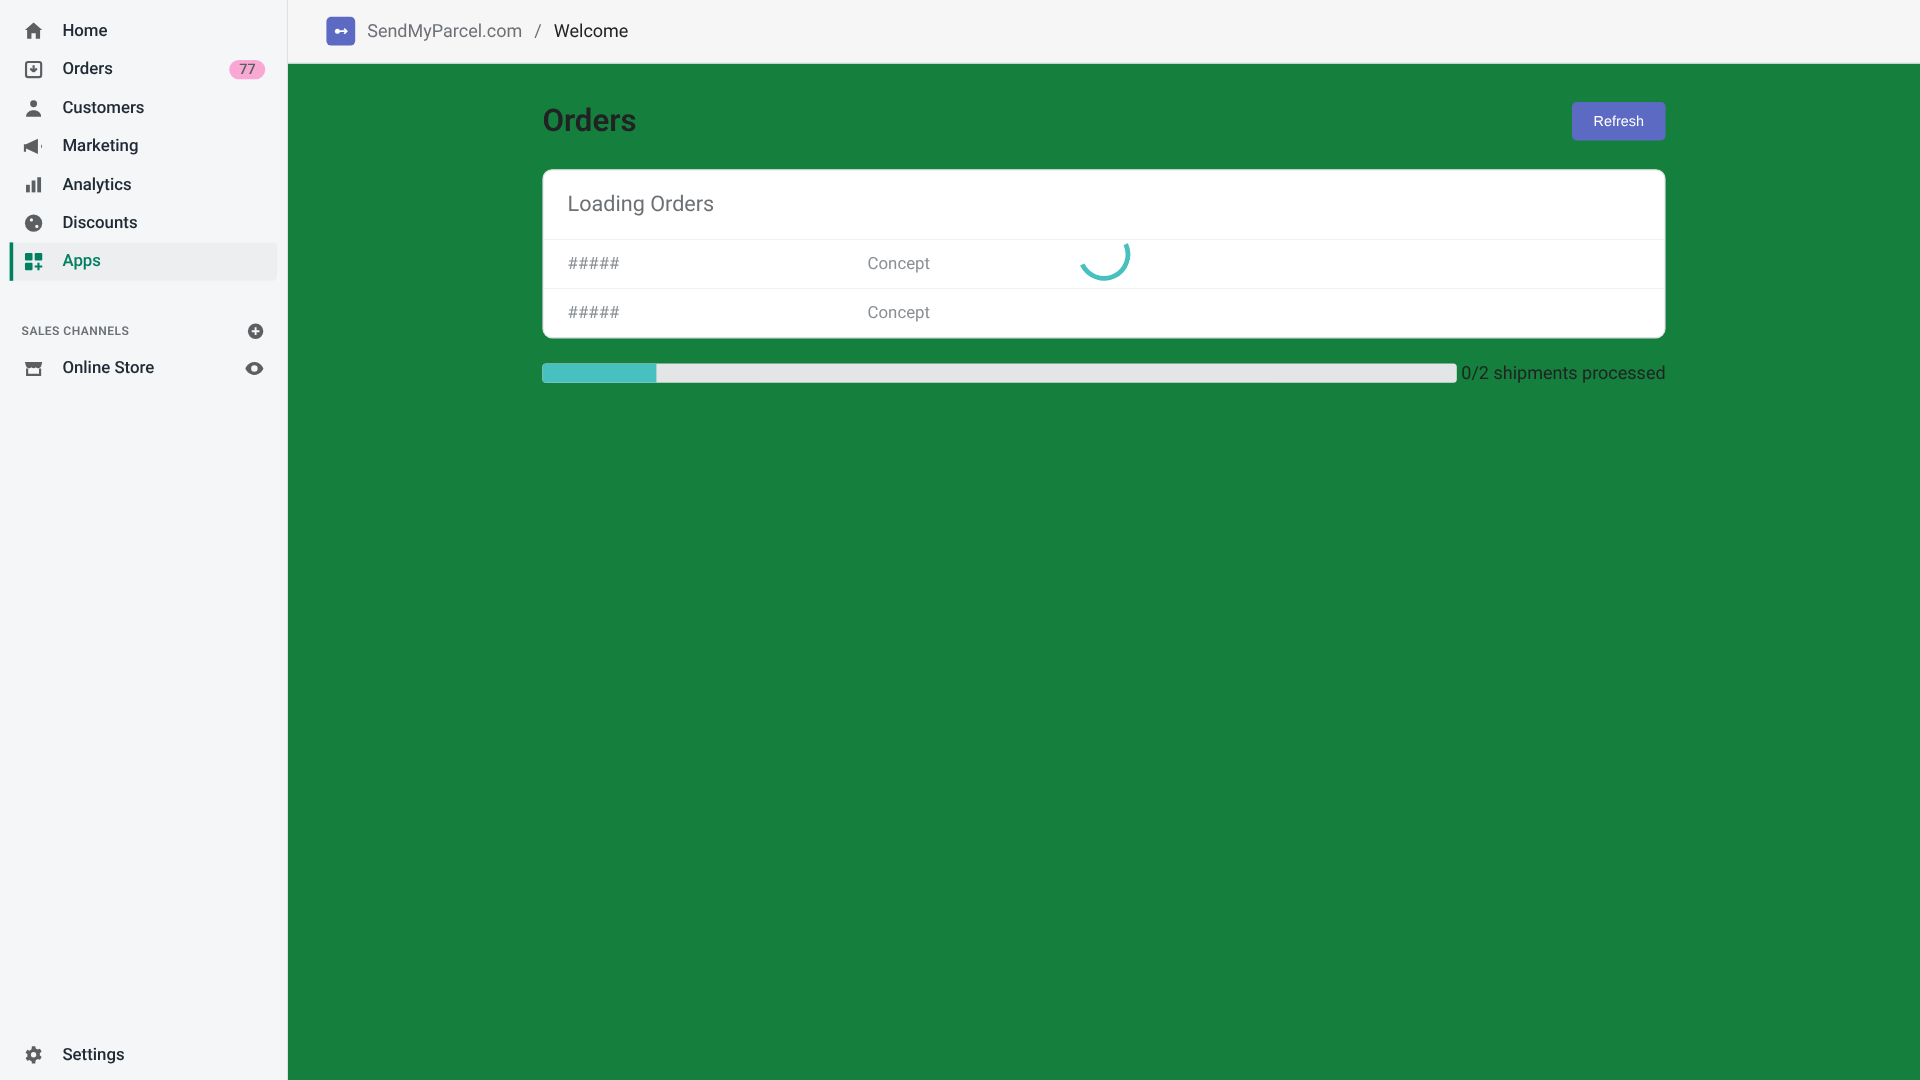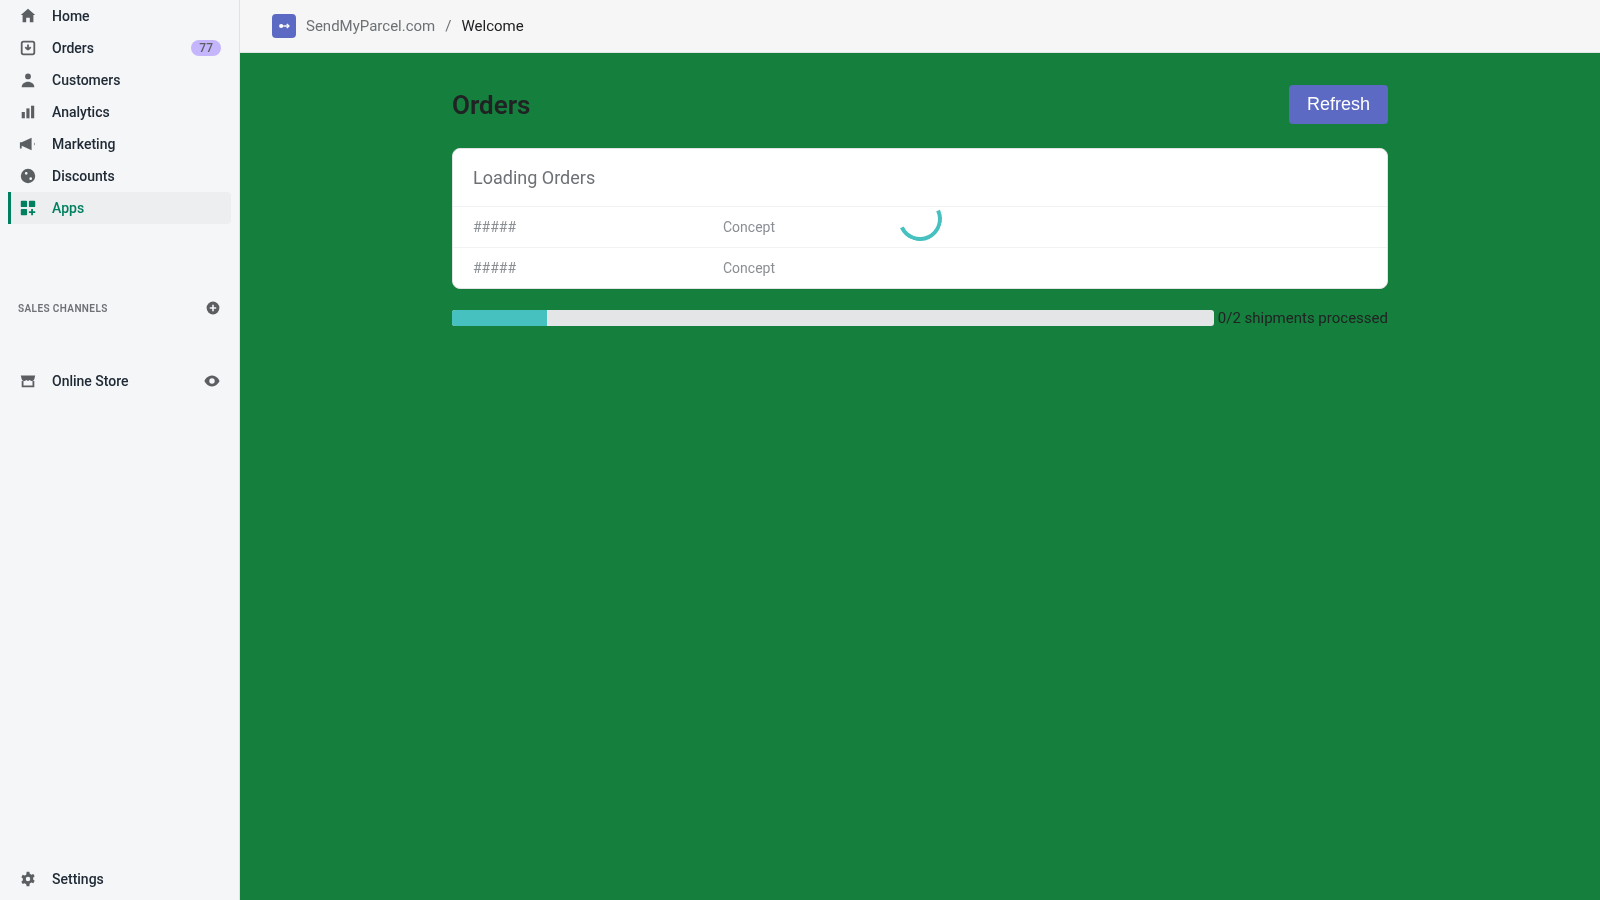--- a/index.html
+++ b/index.html
@@ -15,21 +15,21 @@
     overflow: hidden;
   }
 
   
   .sidebar {
     width: 240px;
     background: #f4f6f8;
     border-right: 1px solid #dfe3e8;
     display: flex;
     flex-direction: column;
-    gap: 42px;
+    padding-top: 10px;
   }
   .nav-list { list-style: none; padding: 0 8px; }
   .nav-item {
     display: flex;
     align-items: center;
     height: 32px;
     padding: 0 10px;
     border-radius: 4px;
     cursor: pointer;
     color: #212b36;
@@ -48,21 +48,21 @@
   .nav-item.active .icon { color: #008060; }
   .active-marker {
     position: absolute;
     left: 0;
     width: 3px; height: 32px;
     background: #008060;
   }
   .nav-item-wrap { position: relative; }
   .nav-item .label { flex: 1; }
   .nav-badge {
-    background: #c4b5fd;
+    background: #f9a8d4;
     color: #5c5f62;
     border-radius: 10px;
     padding: 1px 8px;
     font-size: 12px;
     font-weight: 500;
   }
 
   .section-header {
     display: flex;
     align-items: center;
@@ -148,21 +148,21 @@
     font-size: 26px;
     font-weight: 600;
     color: #202223;
   }
   .btn-primary {
     background: #5c6ac4;
     color: #fff;
     border: none;
     border-radius: 4px;
     padding: 9px 18px;
-    font-size: 18px;
+    font-size: 12px;
     font-weight: 500;
     cursor: pointer;
   }
 
   .card {
     background: #fff;
     border: 1px solid #e1e3e5;
     border-radius: 8px;
     box-shadow: 0 1px 0 rgba(0,0,0,0.03);
     position: relative;
@@ -268,37 +268,37 @@
             </svg>
         </span>
         <span class="label">Customers</span>
       </div>
     </li>
 
     <li class="nav-item-wrap">
       <div class="nav-item">
         <span class="icon">
           <svg viewBox="0 0 20 20" width="18" height="18" fill="currentColor">
+              <path d="M3 8l11-5v14L3 12v3H1v-7h2zm14 0a3 3 0 010 4V8z"></path>
+            </svg>
+        </span>
+        <span class="label">Marketing</span>
+      </div>
+    </li>
+
+    <li class="nav-item-wrap">
+      <div class="nav-item">
+        <span class="icon">
+          <svg viewBox="0 0 20 20" width="18" height="18" fill="currentColor">
               <rect x="3" y="10" width="3.5" height="7"></rect>
               <rect x="8.2" y="6" width="3.5" height="11"></rect>
               <rect x="13.4" y="3" width="3.5" height="14"></rect>
             </svg>
         </span>
         <span class="label">Analytics</span>
-      </div>
-    </li>
-
-    <li class="nav-item-wrap">
-      <div class="nav-item">
-        <span class="icon">
-          <svg viewBox="0 0 20 20" width="18" height="18" fill="currentColor">
-              <path d="M3 8l11-5v14L3 12v3H1v-7h2zm14 0a3 3 0 010 4V8z"></path>
-            </svg>
-        </span>
-        <span class="label">Marketing</span>
       </div>
     </li>
 
     <li class="nav-item-wrap">
       <div class="nav-item">
         <span class="icon">
           <svg viewBox="0 0 20 20" width="18" height="18" fill="currentColor">
               <circle cx="10" cy="10" r="8"></circle>
               <path fill="#f4f6f8" d="M6 14l8-8m-6-.5a1.5 1.5 0 100 3 1.5 1.5 0 000-3zm5 6a1.5 1.5 0 100 3 1.5 1.5 0 000-3z"></path>
             </svg>

